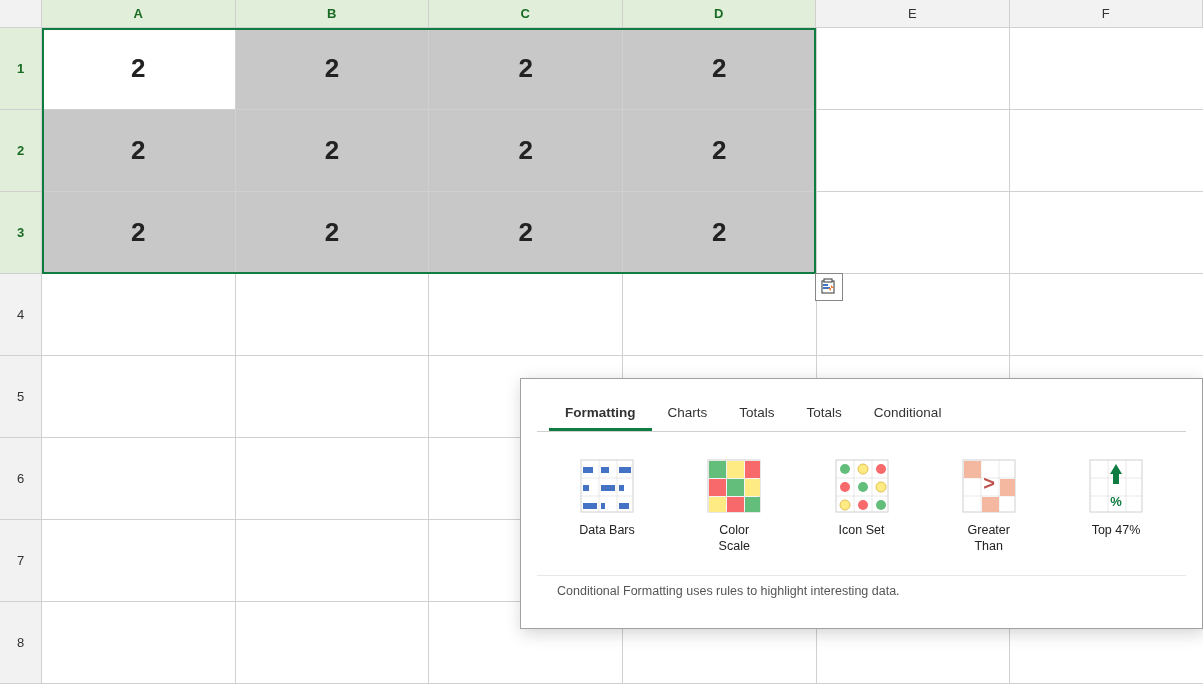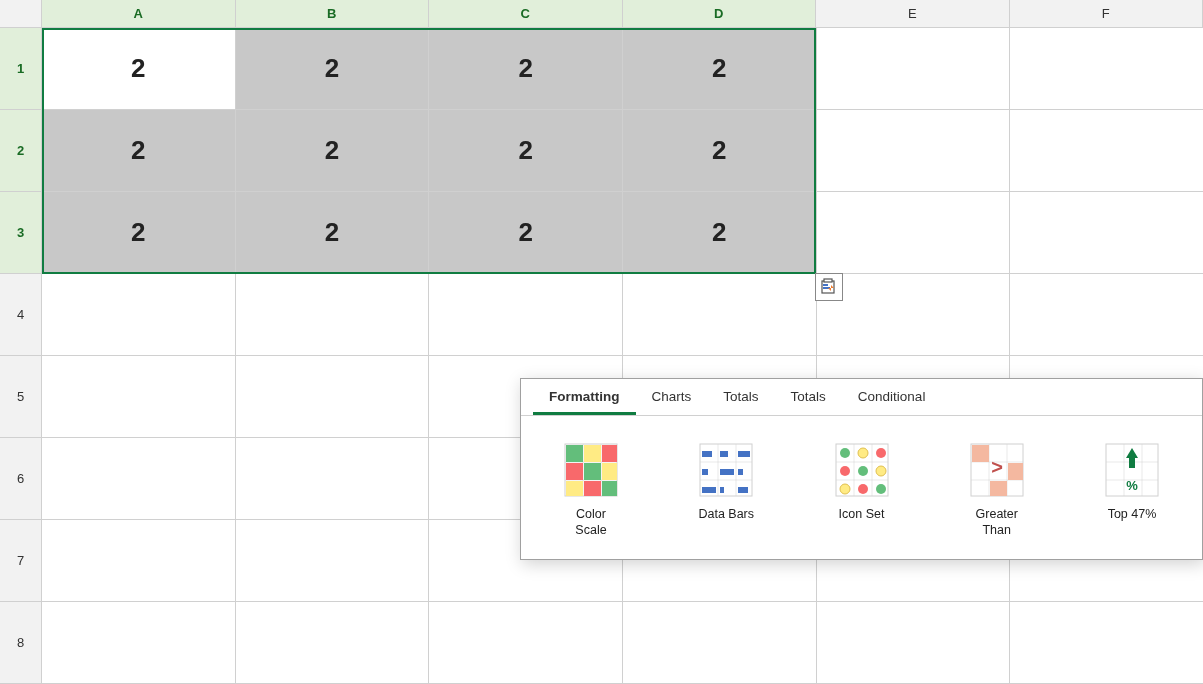--- a/index.html
+++ b/index.html
@@ -117,21 +117,21 @@
     }
 
     
     .popup-panel {
       position: absolute;
       background: #fff;
       border: 1.5px solid #a0a0a0;
       box-shadow: 2px 4px 16px rgba(0,0,0,0.18);
       z-index: 30;
       width: 680px;
-      padding: 0;
+      padding: 16px;
     }
 
     
     .tabs-row {
       display: flex;
       border-bottom: 1px solid #d0d0d0;
       padding: 0 12px;
       gap: 0;
     }
     .tab {
@@ -339,20 +339,48 @@
     </div>
     <div class="tab">
       <span>Totals</span>
     </div>
     <div class="tab">
       <span>Conditional</span>
     </div>
   </div>
 
   <div class="icons-row">
+
+    <div class="format-item">
+      <div class="format-icon-box">
+        <svg width="56" height="56" viewBox="0 0 56 56">
+          <rect x="2" y="2" width="52" height="52" fill="white" stroke="#d0d0d0" stroke-width="1"></rect>
+
+          <line x1="2" y1="20" x2="54" y2="20" stroke="#d0d0d0" stroke-width="0.5"></line>
+          <line x1="2" y1="38" x2="54" y2="38" stroke="#d0d0d0" stroke-width="0.5"></line>
+          <line x1="20" y1="2" x2="20" y2="54" stroke="#d0d0d0" stroke-width="0.5"></line>
+          <line x1="38" y1="2" x2="38" y2="54" stroke="#d0d0d0" stroke-width="0.5"></line>
+
+          <rect x="4" y="9" width="10" height="6" fill="#4472c4"></rect>
+
+          <rect x="22" y="9" width="8" height="6" fill="#4472c4"></rect>
+
+          <rect x="40" y="9" width="12" height="6" fill="#4472c4"></rect>
+
+          <rect x="4" y="27" width="6" height="6" fill="#4472c4"></rect>
+          <rect x="22" y="27" width="14" height="6" fill="#4472c4"></rect>
+          <rect x="40" y="27" width="5" height="6" fill="#4472c4"></rect>
+
+          <rect x="4" y="45" width="14" height="6" fill="#4472c4"></rect>
+          <rect x="22" y="45" width="4" height="6" fill="#4472c4"></rect>
+          <rect x="40" y="45" width="10" height="6" fill="#4472c4"></rect>
+        </svg>
+      </div>
+      <div class="format-label">Data Bars</div>
+    </div>
 
     <div class="format-item">
       <div class="format-icon-box">
         <svg width="56" height="56" viewBox="0 0 56 56">
           <rect x="2" y="2" width="52" height="52" fill="white" stroke="#d0d0d0" stroke-width="1"></rect>
           <line x1="2" y1="20" x2="54" y2="20" stroke="#d0d0d0" stroke-width="0.5"></line>
           <line x1="2" y1="38" x2="54" y2="38" stroke="#d0d0d0" stroke-width="0.5"></line>
           <line x1="20" y1="2" x2="20" y2="54" stroke="#d0d0d0" stroke-width="0.5"></line>
           <line x1="38" y1="2" x2="38" y2="54" stroke="#d0d0d0" stroke-width="0.5"></line>
 
@@ -367,105 +395,80 @@
           <rect x="39" y="39" width="15" height="15" fill="#63be7b"></rect>
         </svg>
       </div>
       <div class="format-label">Color<br>Scale</div>
     </div>
 
     <div class="format-item">
       <div class="format-icon-box">
         <svg width="56" height="56" viewBox="0 0 56 56">
           <rect x="2" y="2" width="52" height="52" fill="white" stroke="#d0d0d0" stroke-width="1"></rect>
-
           <line x1="2" y1="20" x2="54" y2="20" stroke="#d0d0d0" stroke-width="0.5"></line>
           <line x1="2" y1="38" x2="54" y2="38" stroke="#d0d0d0" stroke-width="0.5"></line>
           <line x1="20" y1="2" x2="20" y2="54" stroke="#d0d0d0" stroke-width="0.5"></line>
           <line x1="38" y1="2" x2="38" y2="54" stroke="#d0d0d0" stroke-width="0.5"></line>
 
-          <rect x="4" y="9" width="10" height="6" fill="#4472c4"></rect>
-
-          <rect x="22" y="9" width="8" height="6" fill="#4472c4"></rect>
-
-          <rect x="40" y="9" width="12" height="6" fill="#4472c4"></rect>
-
-          <rect x="4" y="27" width="6" height="6" fill="#4472c4"></rect>
-          <rect x="22" y="27" width="14" height="6" fill="#4472c4"></rect>
-          <rect x="40" y="27" width="5" height="6" fill="#4472c4"></rect>
-
-          <rect x="4" y="45" width="14" height="6" fill="#4472c4"></rect>
-          <rect x="22" y="45" width="4" height="6" fill="#4472c4"></rect>
-          <rect x="40" y="45" width="10" height="6" fill="#4472c4"></rect>
+          <circle cx="11" cy="11" r="5" fill="#63be7b"></circle>
+
+          <circle cx="29" cy="11" r="5" fill="#ffeb84" stroke="#e0c050" stroke-width="1"></circle>
+
+          <circle cx="47" cy="11" r="5" fill="#f8696b"></circle>
+
+          <circle cx="11" cy="29" r="5" fill="#f8696b"></circle>
+          <circle cx="29" cy="29" r="5" fill="#63be7b"></circle>
+          <circle cx="47" cy="29" r="5" fill="#ffeb84" stroke="#e0c050" stroke-width="1"></circle>
+
+          <circle cx="11" cy="47" r="5" fill="#ffeb84" stroke="#e0c050" stroke-width="1"></circle>
+          <circle cx="29" cy="47" r="5" fill="#f8696b"></circle>
+          <circle cx="47" cy="47" r="5" fill="#63be7b"></circle>
         </svg>
       </div>
-      <div class="format-label">Data Bars</div>
+      <div class="format-label">Icon Set</div>
     </div>
 
     <div class="format-item">
       <div class="format-icon-box">
         <svg width="56" height="56" viewBox="0 0 56 56">
           <rect x="2" y="2" width="52" height="52" fill="white" stroke="#d0d0d0" stroke-width="1"></rect>
           <line x1="2" y1="20" x2="54" y2="20" stroke="#d0d0d0" stroke-width="0.5"></line>
           <line x1="2" y1="38" x2="54" y2="38" stroke="#d0d0d0" stroke-width="0.5"></line>
           <line x1="20" y1="2" x2="20" y2="54" stroke="#d0d0d0" stroke-width="0.5"></line>
           <line x1="38" y1="2" x2="38" y2="54" stroke="#d0d0d0" stroke-width="0.5"></line>
 
-          <circle cx="11" cy="11" r="5" fill="#63be7b"></circle>
-
-          <circle cx="29" cy="11" r="5" fill="#ffeb84" stroke="#e0c050" stroke-width="1"></circle>
-
-          <circle cx="47" cy="11" r="5" fill="#f8696b"></circle>
-
-          <circle cx="11" cy="29" r="5" fill="#f8696b"></circle>
-          <circle cx="29" cy="29" r="5" fill="#63be7b"></circle>
-          <circle cx="47" cy="29" r="5" fill="#ffeb84" stroke="#e0c050" stroke-width="1"></circle>
-
-          <circle cx="11" cy="47" r="5" fill="#ffeb84" stroke="#e0c050" stroke-width="1"></circle>
-          <circle cx="29" cy="47" r="5" fill="#f8696b"></circle>
-          <circle cx="47" cy="47" r="5" fill="#63be7b"></circle>
+          <rect x="3" y="3" width="17" height="17" fill="#f4b8a0"></rect>
+          <rect x="39" y="21" width="15" height="17" fill="#f4b8a0"></rect>
+          <rect x="21" y="39" width="17" height="15" fill="#f4b8a0"></rect>
+
+          <text x="28" y="32" text-anchor="middle" font-size="20" font-weight="bold" fill="#c0504d">&gt;</text>
         </svg>
       </div>
-      <div class="format-label">Icon Set</div>
+      <div class="format-label">Greater<br>Than</div>
     </div>
 
     <div class="format-item">
       <div class="format-icon-box">
         <svg width="56" height="56" viewBox="0 0 56 56">
           <rect x="2" y="2" width="52" height="52" fill="white" stroke="#d0d0d0" stroke-width="1"></rect>
           <line x1="2" y1="20" x2="54" y2="20" stroke="#d0d0d0" stroke-width="0.5"></line>
           <line x1="2" y1="38" x2="54" y2="38" stroke="#d0d0d0" stroke-width="0.5"></line>
           <line x1="20" y1="2" x2="20" y2="54" stroke="#d0d0d0" stroke-width="0.5"></line>
           <line x1="38" y1="2" x2="38" y2="54" stroke="#d0d0d0" stroke-width="0.5"></line>
 
-          <rect x="3" y="3" width="17" height="17" fill="#f4b8a0"></rect>
-          <rect x="39" y="21" width="15" height="17" fill="#f4b8a0"></rect>
-          <rect x="21" y="39" width="17" height="15" fill="#f4b8a0"></rect>
-
-          <text x="28" y="32" text-anchor="middle" font-size="20" font-weight="bold" fill="#c0504d">&gt;</text>
-        </svg>
-      </div>
-      <div class="format-label">Greater<br>Than</div>
-    </div>
-
-    <div class="format-item">
-      <div class="format-icon-box">
-        <svg width="56" height="56" viewBox="0 0 56 56">
-          <rect x="2" y="2" width="52" height="52" fill="white" stroke="#d0d0d0" stroke-width="1"></rect>
-          <line x1="2" y1="20" x2="54" y2="20" stroke="#d0d0d0" stroke-width="0.5"></line>
-          <line x1="2" y1="38" x2="54" y2="38" stroke="#d0d0d0" stroke-width="0.5"></line>
-          <line x1="20" y1="2" x2="20" y2="54" stroke="#d0d0d0" stroke-width="0.5"></line>
-          <line x1="38" y1="2" x2="38" y2="54" stroke="#d0d0d0" stroke-width="0.5"></line>
-
           <polygon points="28,6 22,16 34,16" fill="#107c41"></polygon>
           <rect x="25" y="16" width="6" height="10" fill="#107c41"></rect>
 
           <text x="28" y="48" text-anchor="middle" font-size="13" font-weight="bold" fill="#107c41">%</text>
         </svg>
       </div>
       <div class="format-label">Top 47%</div>
     </div>
 
 
   </div>
 
+  <div class="desc-row">
+    <span>Conditional Formatting uses rules to highlight interesting data.</span>
+  </div>
 
 </div>
 
 </body></html>

